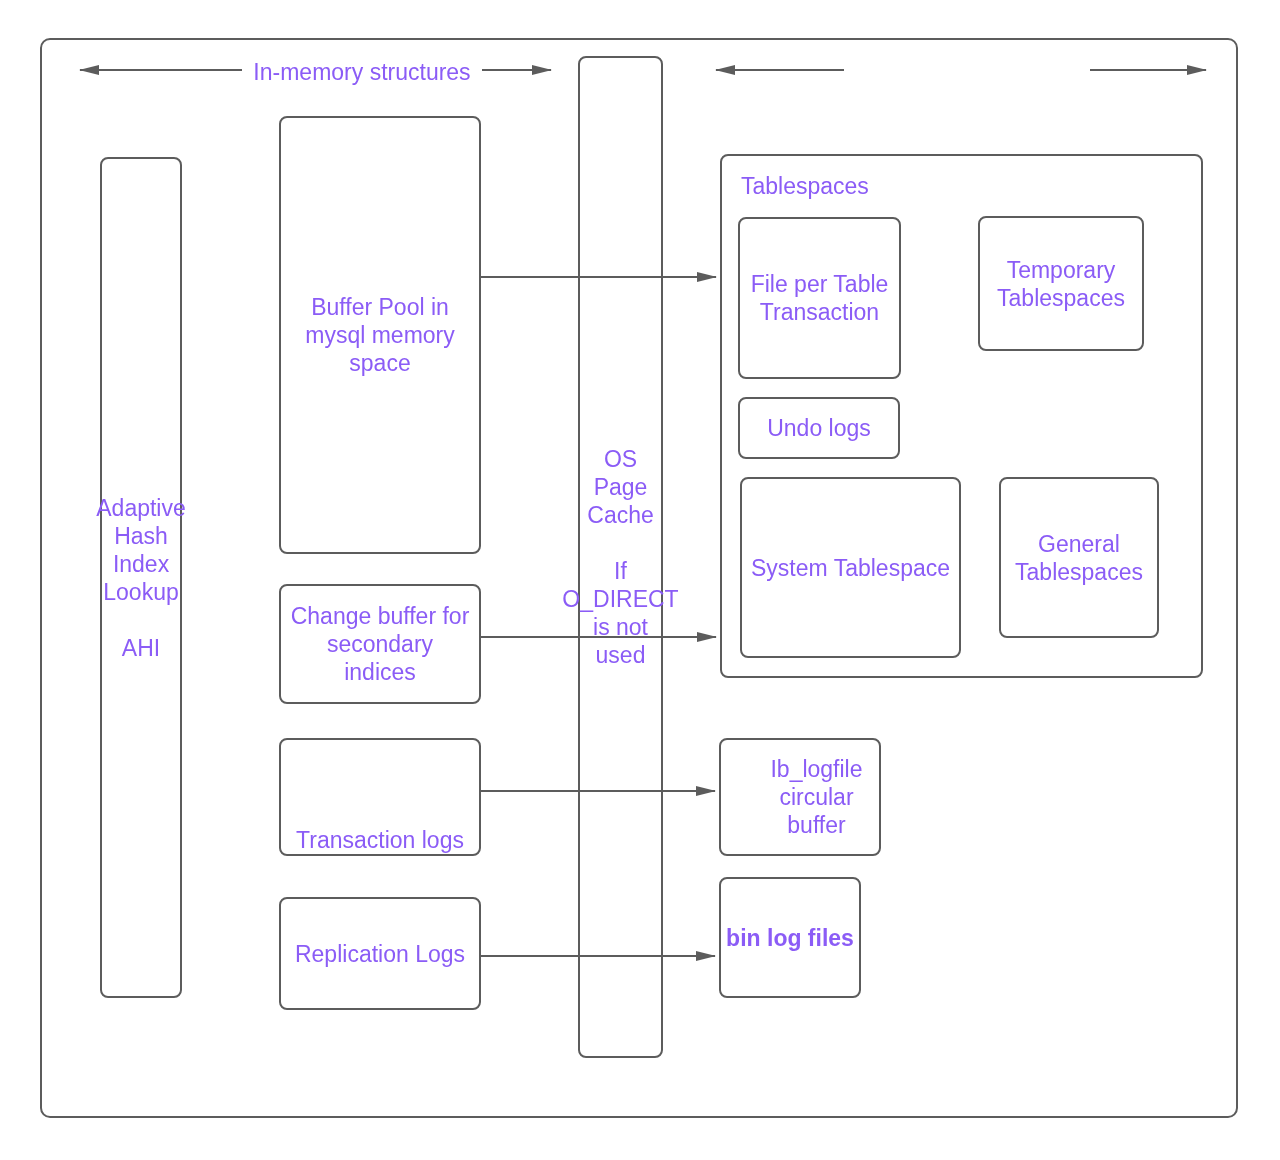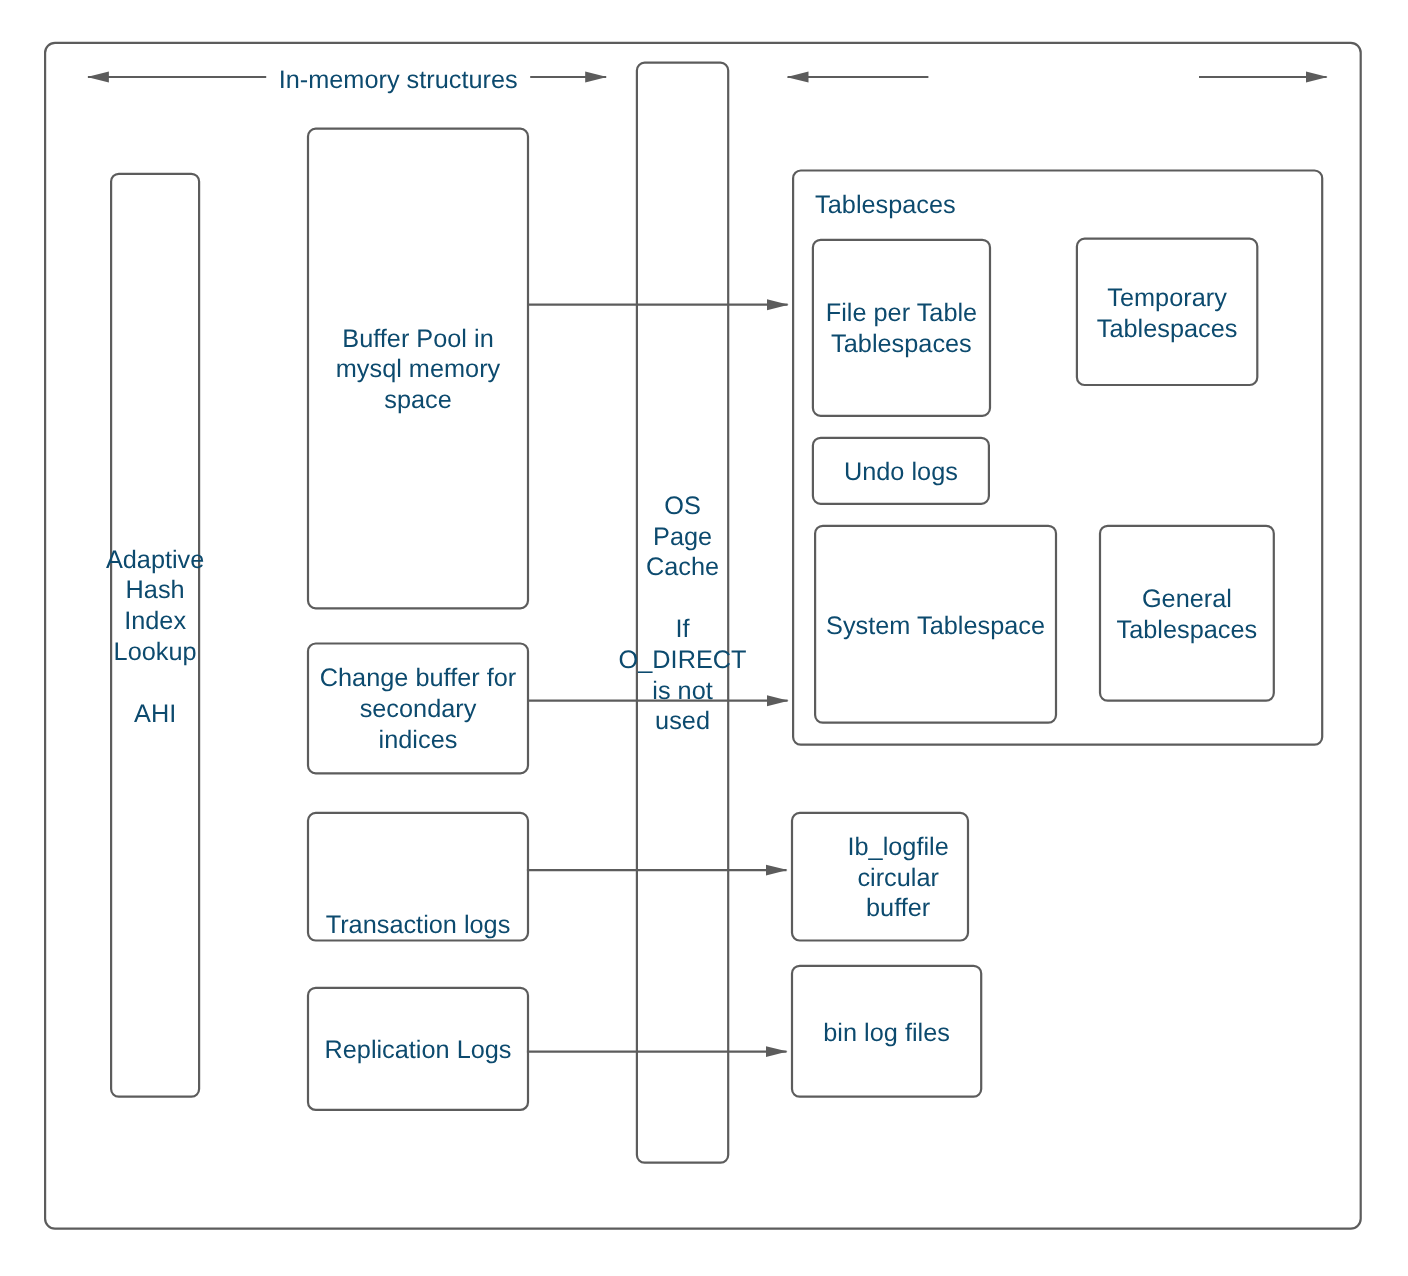--- a/index.html
+++ b/index.html
@@ -2,21 +2,21 @@
 <html><head>
 <meta charset="utf-8">
 <style>
   html, body { margin: 0; padding: 0; background: #ffffff; }
   .canvas {
     position: relative;
     width: 1280px;
     height: 1160px;
     background: #ffffff;
     font-family: "Liberation Sans", sans-serif;
-    color: #0c4a6e;
+    color: #8b5cf6;
     overflow: hidden;
   }
   .node {
     position: absolute;
     box-sizing: border-box;
     border: 2px solid #5c5c5c;
     border-radius: 8px;
     background: #ffffff;
     display: flex;
     align-items: center;
@@ -37,21 +37,21 @@
   .txnlog  { left: 279px; top: 738px; width: 202px; height: 118px; align-items: flex-end; }
   .replog  { left: 279px; top: 897px; width: 202px; height: 113px; }
   .oscache { left: 578px; top: 56px;  width: 85px;  height: 1002px; }
   .tscont  { left: 720px; top: 154px; width: 483px; height: 524px; }
   .fpt     { left: 738px; top: 217px; width: 163px; height: 162px; }
   .tmp     { left: 978px; top: 216px; width: 166px; height: 135px; justify-content: center; }
   .undo    { left: 738px; top: 397px; width: 162px; height: 62px; }
   .systs   { left: 740px; top: 477px; width: 221px; height: 181px; justify-content: center; }
   .gents   { left: 999px; top: 477px; width: 160px; height: 161px; }
   .iblog   { left: 719px; top: 738px; width: 162px; height: 118px; padding-left: 33px; }
-  .binlog  { left: 719px; top: 877px; width: 174px; height: 121px; }
+  .binlog  { left: 719px; top: 877px; width: 142px; height: 121px; font-weight: bold; }
 
   .ts-title {
     position: absolute;
     left: 741px;
     top: 172px;
     font-size: 23px;
     line-height: 28px;
   }
   .hdr {
     position: absolute;
@@ -121,21 +121,21 @@
 O_DIRECT
 is not
 used</span>
   </div>
 
   <div class="node tscont plain" style="border: 2px solid #5c5c5c;"></div>
   <div class="ts-title">Tablespaces</div>
 
   <div class="node fpt">
     <span class="label">File per Table
-Tablespaces</span>
+Transaction</span>
   </div>
 
   <div class="node tmp">
     <span class="label">Temporary
 Tablespaces</span>
   </div>
 
   <div class="node undo">
     <span class="label">Undo logs</span>
   </div>

